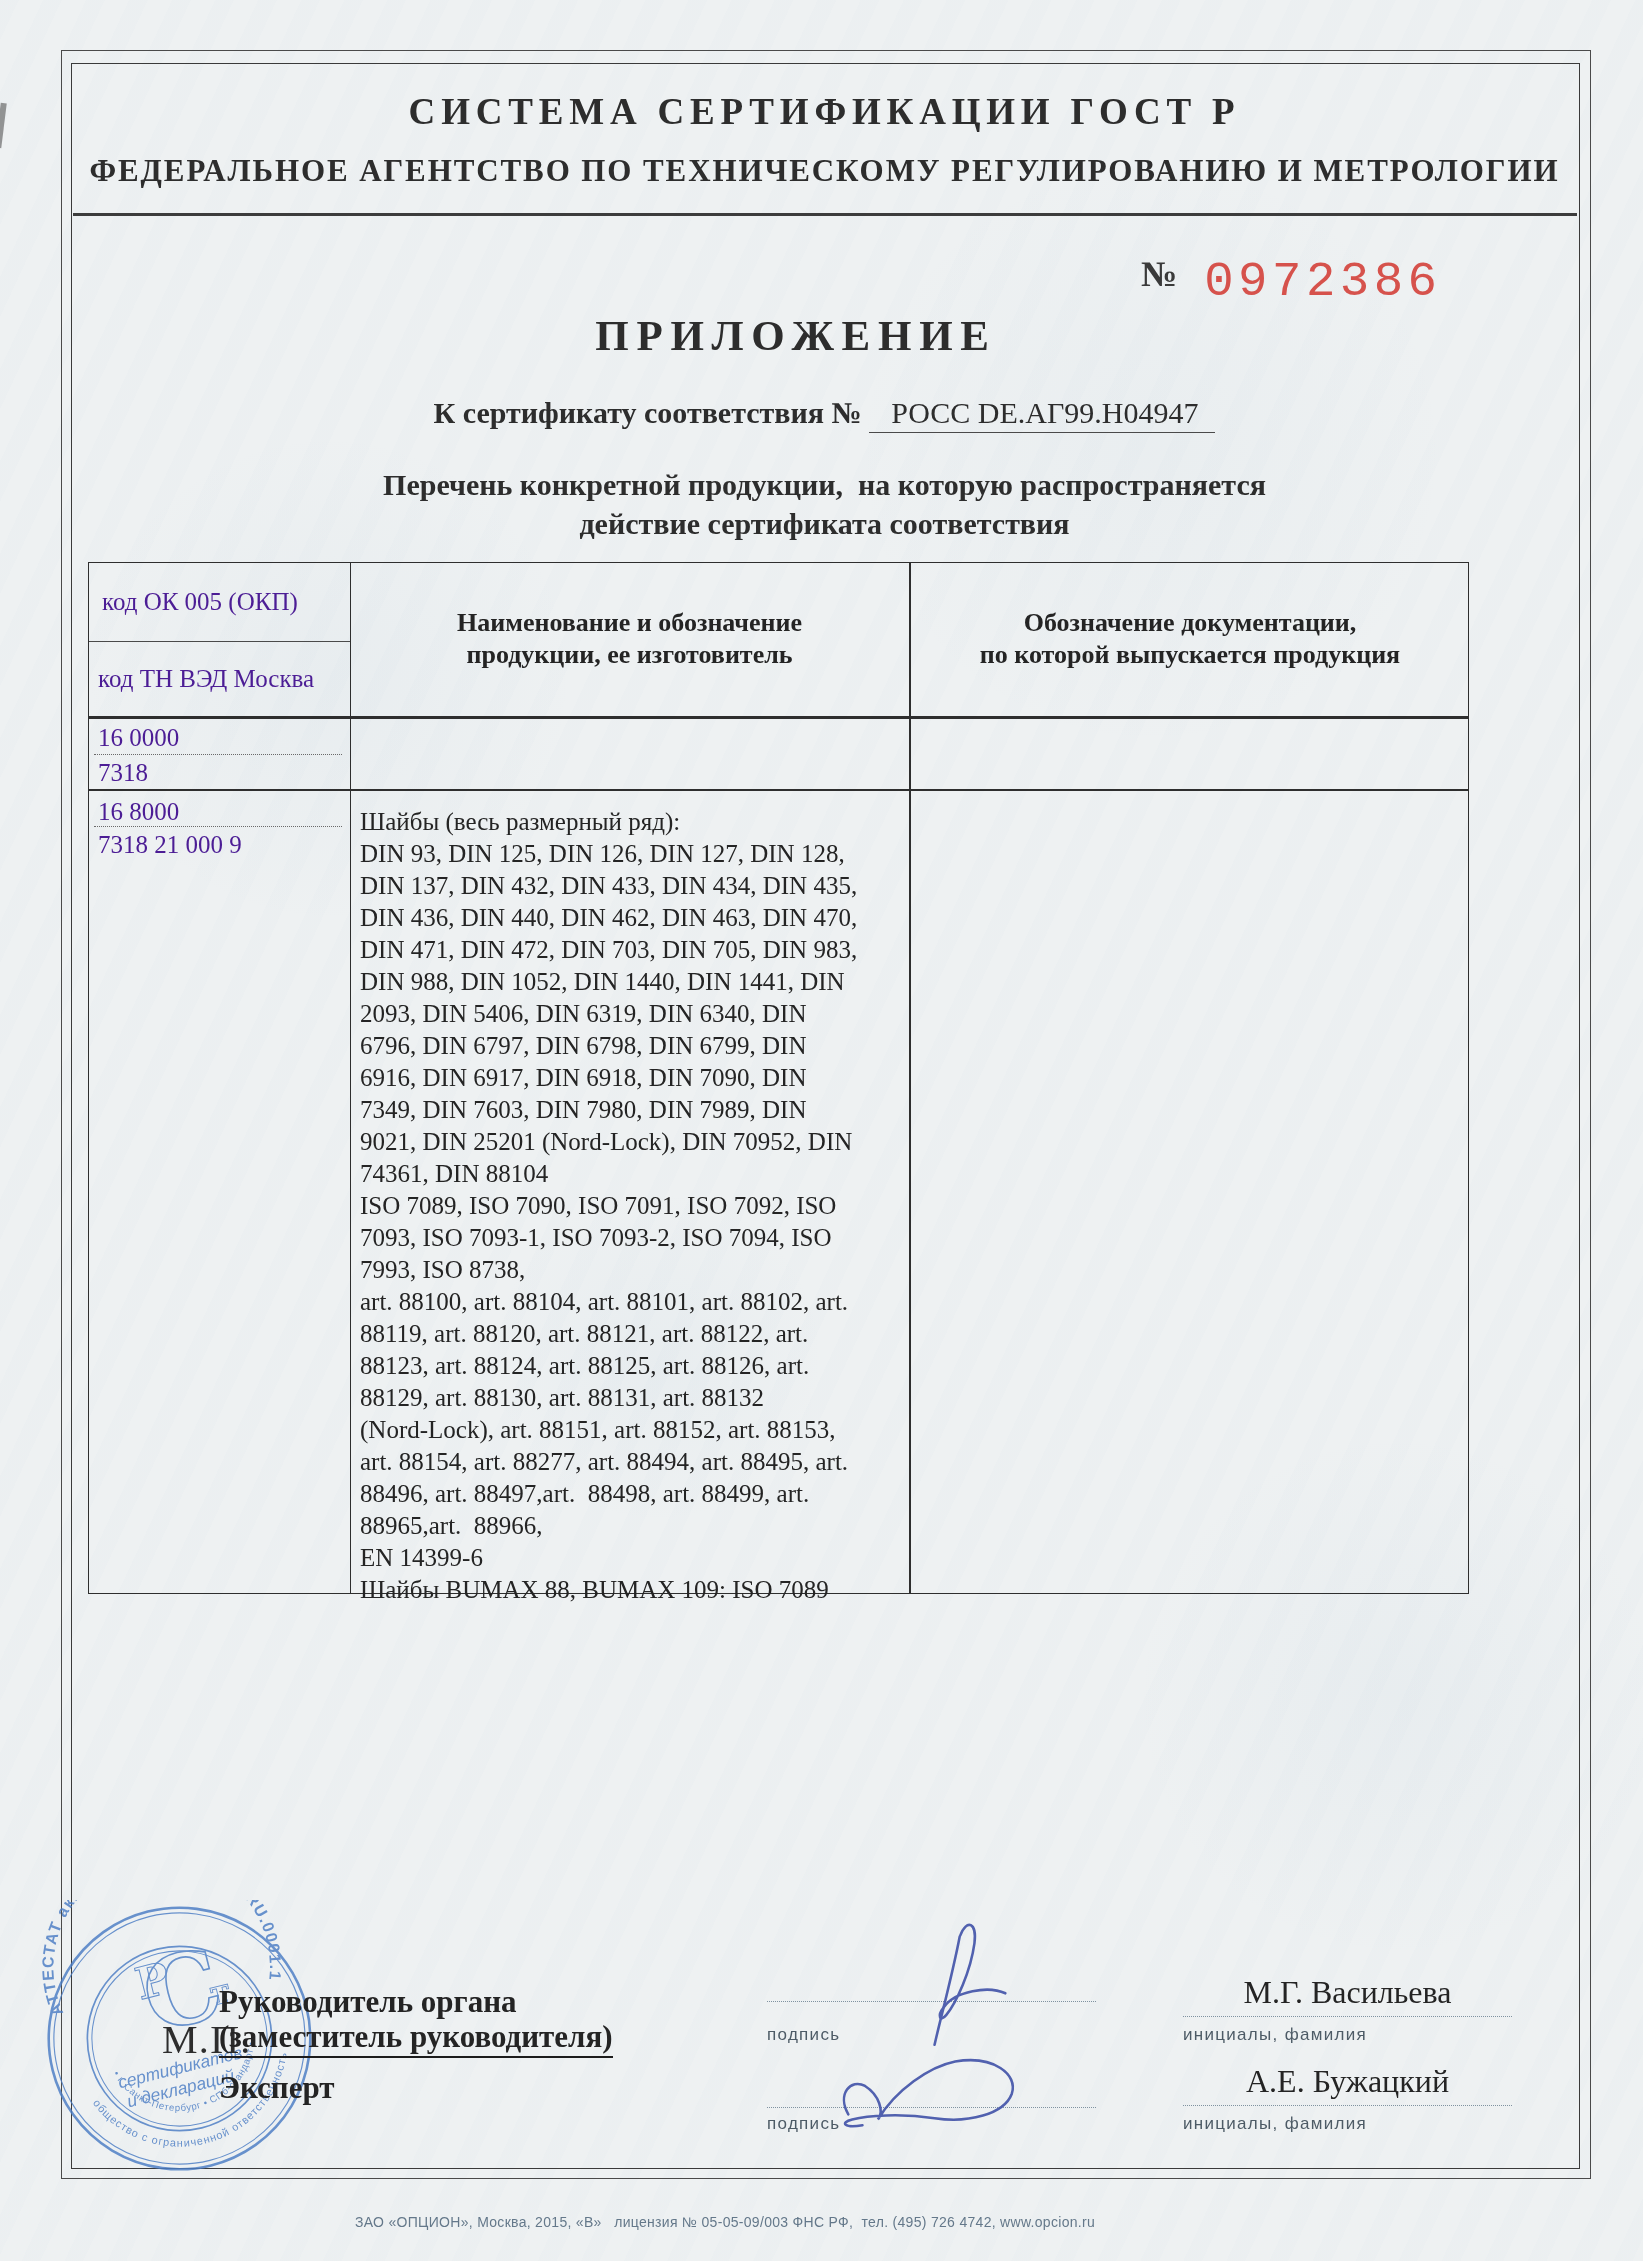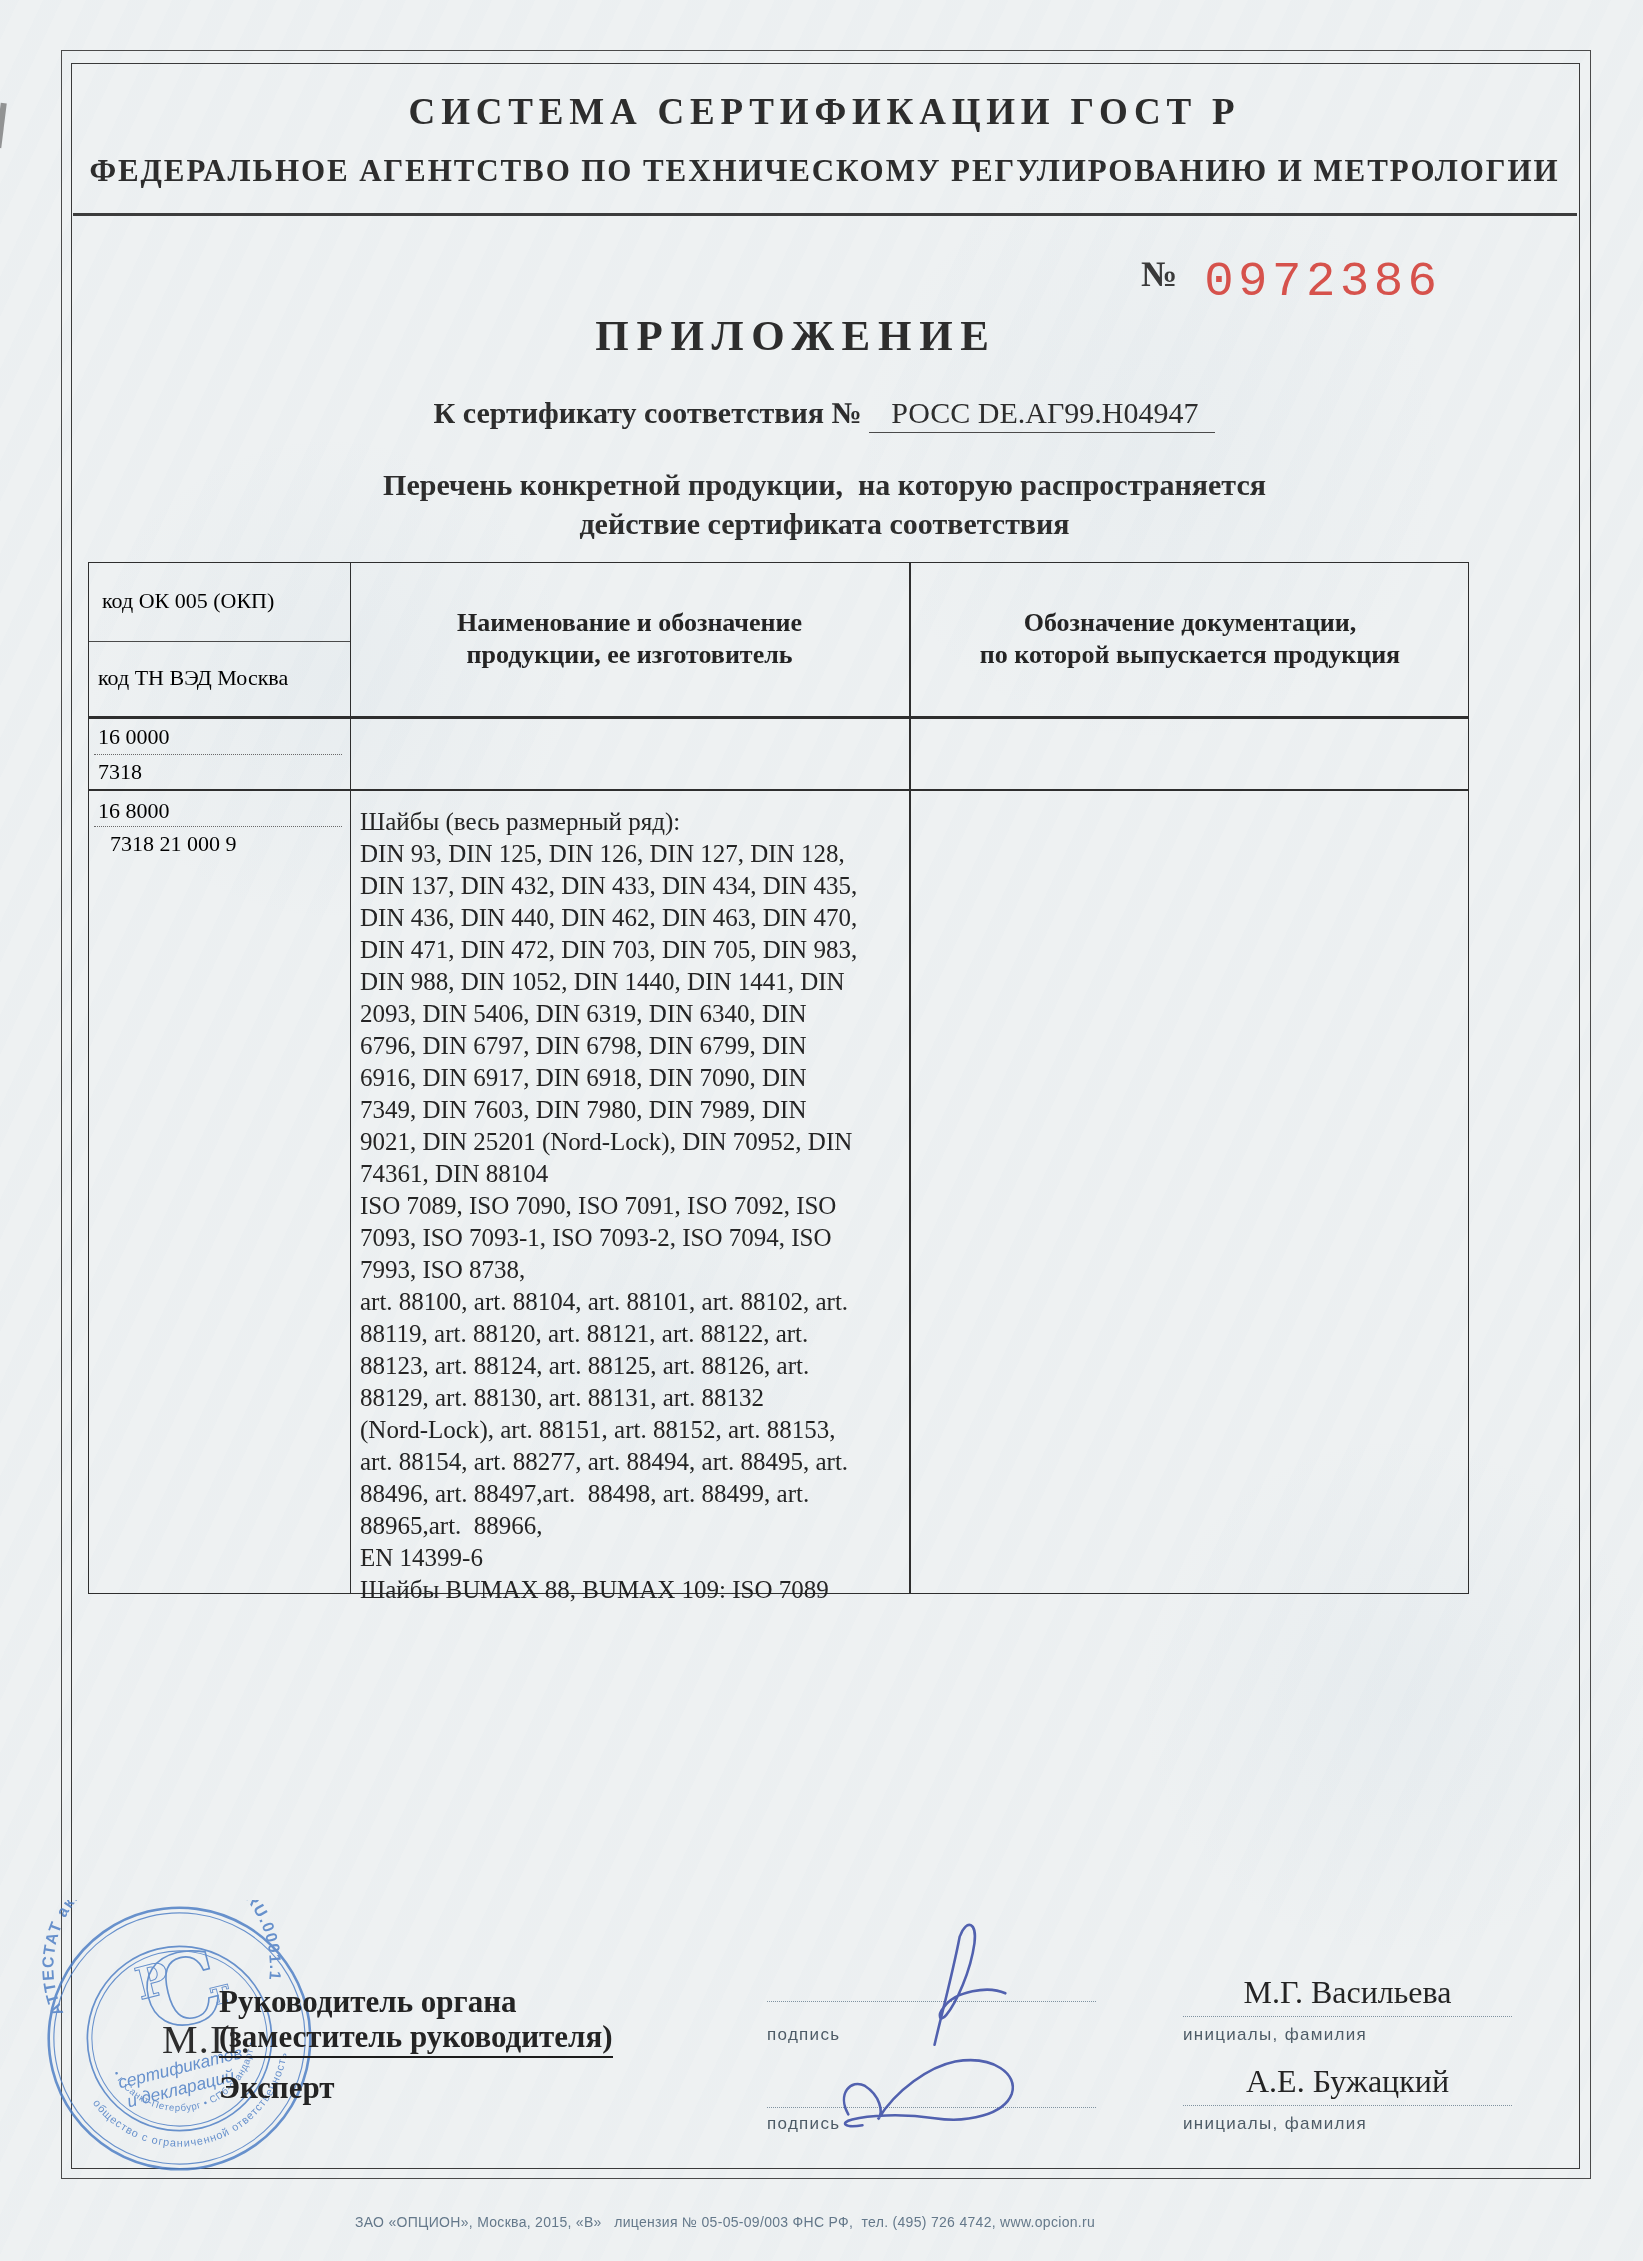--- a/index.html
+++ b/index.html
@@ -38,21 +38,21 @@
   .subtitle div{line-height:39px;white-space:pre;}
   
   .tbl{left:88px;top:562px;width:1379px;height:1030px;border:1.9px solid #2e2e2e;}
   .tline{position:absolute;background:#2e2e2e;}
   .v1{left:261px;top:0;width:1.3px;height:100%;}
   .v2{left:820px;top:0;width:1.9px;height:100%;}
   .hHead{left:0;top:153px;width:100%;height:2.6px;}
   .hRow1{left:0;top:226px;width:100%;height:1.9px;}
   .hColSep{left:0;top:78px;width:261px;height:1.3px;background:#4a4a4a;}
   .dotted{position:absolute;width:248px;border-top:1.9px dotted #6a6a6a;}
-  .cell-txt{position:absolute;font-size:22px;color:#000000;white-space:pre;}
+  .cell-txt{position:absolute;font-size:25px;color:#4c1d95;white-space:pre;}
   .hdr-cell{position:absolute;text-align:center;font-weight:bold;font-size:26px;color:#242424;}
   .hdr-cell div{line-height:32px;white-space:pre;}
   .product-lines{position:absolute;left:271px;top:243px;width:548px;font-size:25px;color:#242424;}
   .product-lines div{height:32px;line-height:32px;white-space:pre;}
   
   .stamp{left:41px;top:1900px;width:277px;height:277px;opacity:.82;}
   .mp{left:162px;top:2016px;font-size:40px;color:#1d1d1d;letter-spacing:1.3px;opacity:.92;}
   
   .role{left:219px;font-size:31px;font-weight:bold;color:#242424;white-space:nowrap;}
   .role-underline{border-bottom:2.6px solid #1c1c1c;padding-bottom:1.9px;}
@@ -110,21 +110,21 @@
         <div>по которой выпускается продукция</div>
       </div>
 
     <div class="cell-txt" style="left:9px;top:161px;">16 0000</div>
     <div class="dotted" style="left:5.2px;top:191px;"></div>
     <div class="cell-txt" style="left:9px;top:196px;">7318</div>
     <div class="cell-txt" style="left:271px;top:161px;"></div>
 
     <div class="cell-txt" style="left:9px;top:235px;">16 8000</div>
     <div class="dotted" style="left:5.2px;top:263px;"></div>
-    <div class="cell-txt" style="left:9px;top:268px;margin-left:12px;">7318 21 000 9</div>
+    <div class="cell-txt" style="left:9px;top:268px;">7318 21 000 9</div>
     <div class="product-lines">
         <div>Шайбы (весь размерный ряд):</div>
         <div>DIN 93, DIN 125, DIN 126, DIN 127, DIN 128,</div>
         <div>DIN 137, DIN 432, DIN 433, DIN 434, DIN 435,</div>
         <div>DIN 436, DIN 440, DIN 462, DIN 463, DIN 470,</div>
         <div>DIN 471, DIN 472, DIN 703, DIN 705, DIN 983,</div>
         <div>DIN 988, DIN 1052, DIN 1440, DIN 1441, DIN</div>
         <div>2093, DIN 5406, DIN 6319, DIN 6340, DIN</div>
         <div>6796, DIN 6797, DIN 6798, DIN 6799, DIN</div>
         <div>6916, DIN 6917, DIN 6918, DIN 7090, DIN</div>

